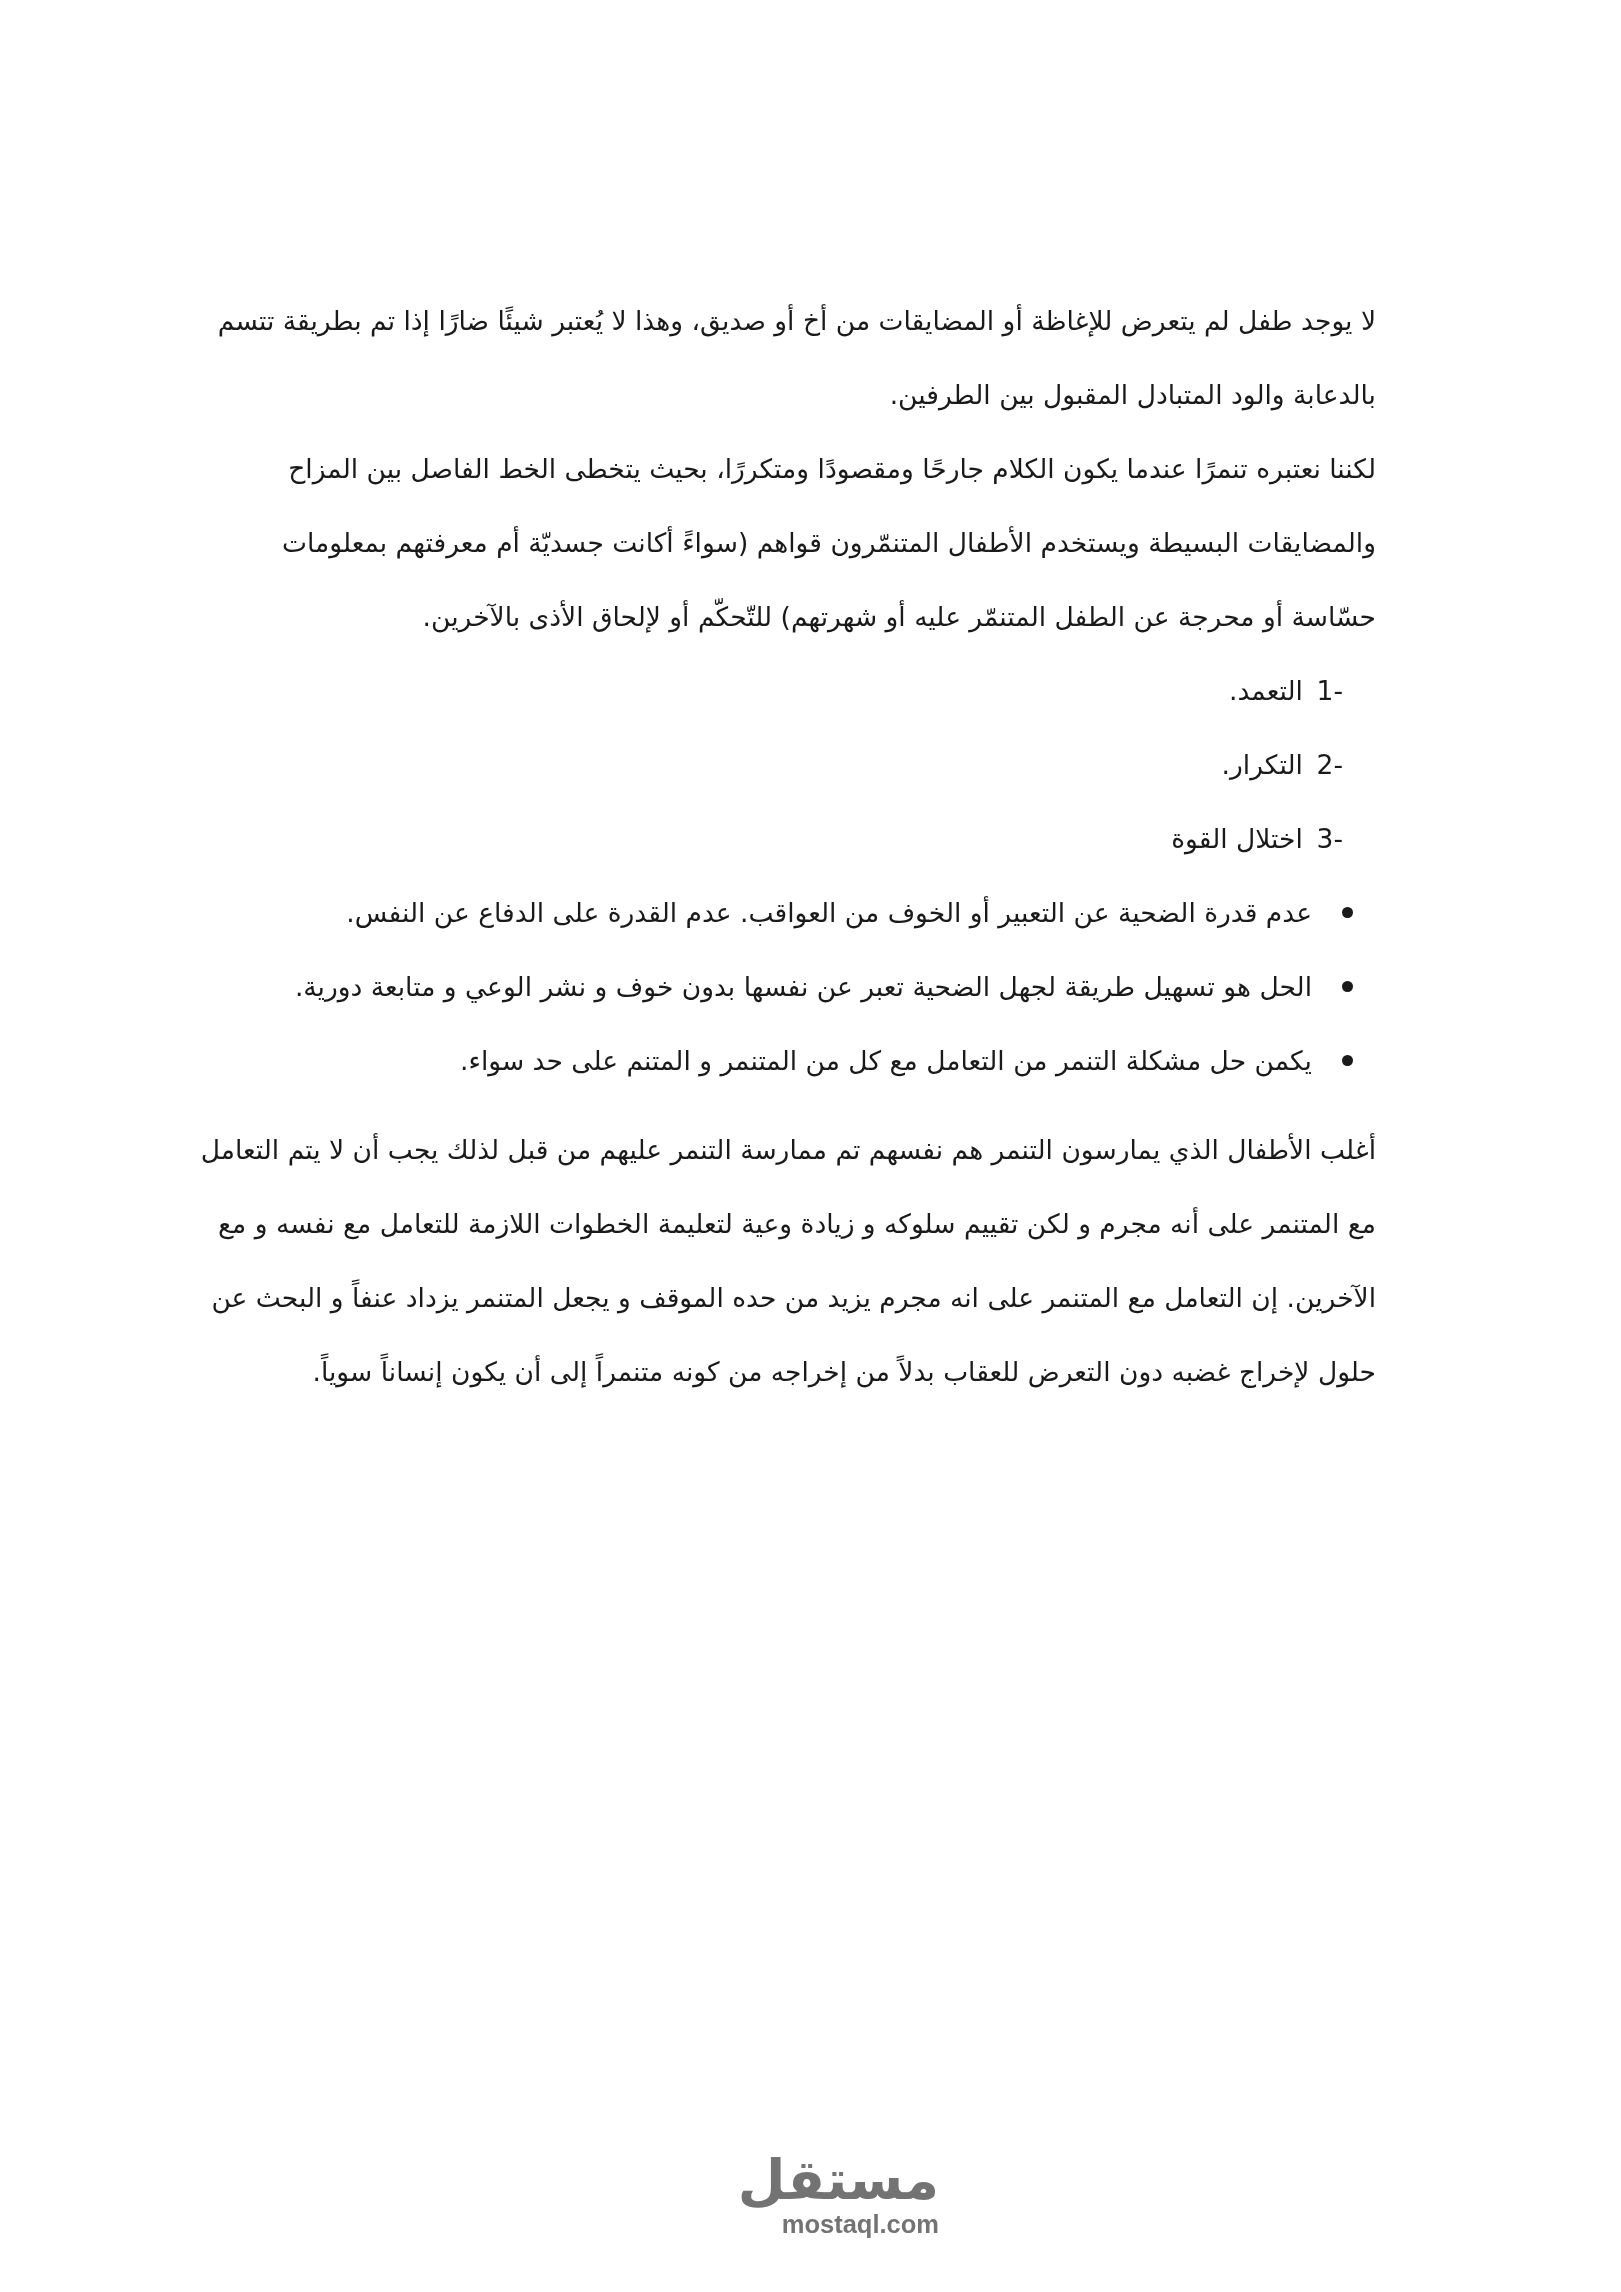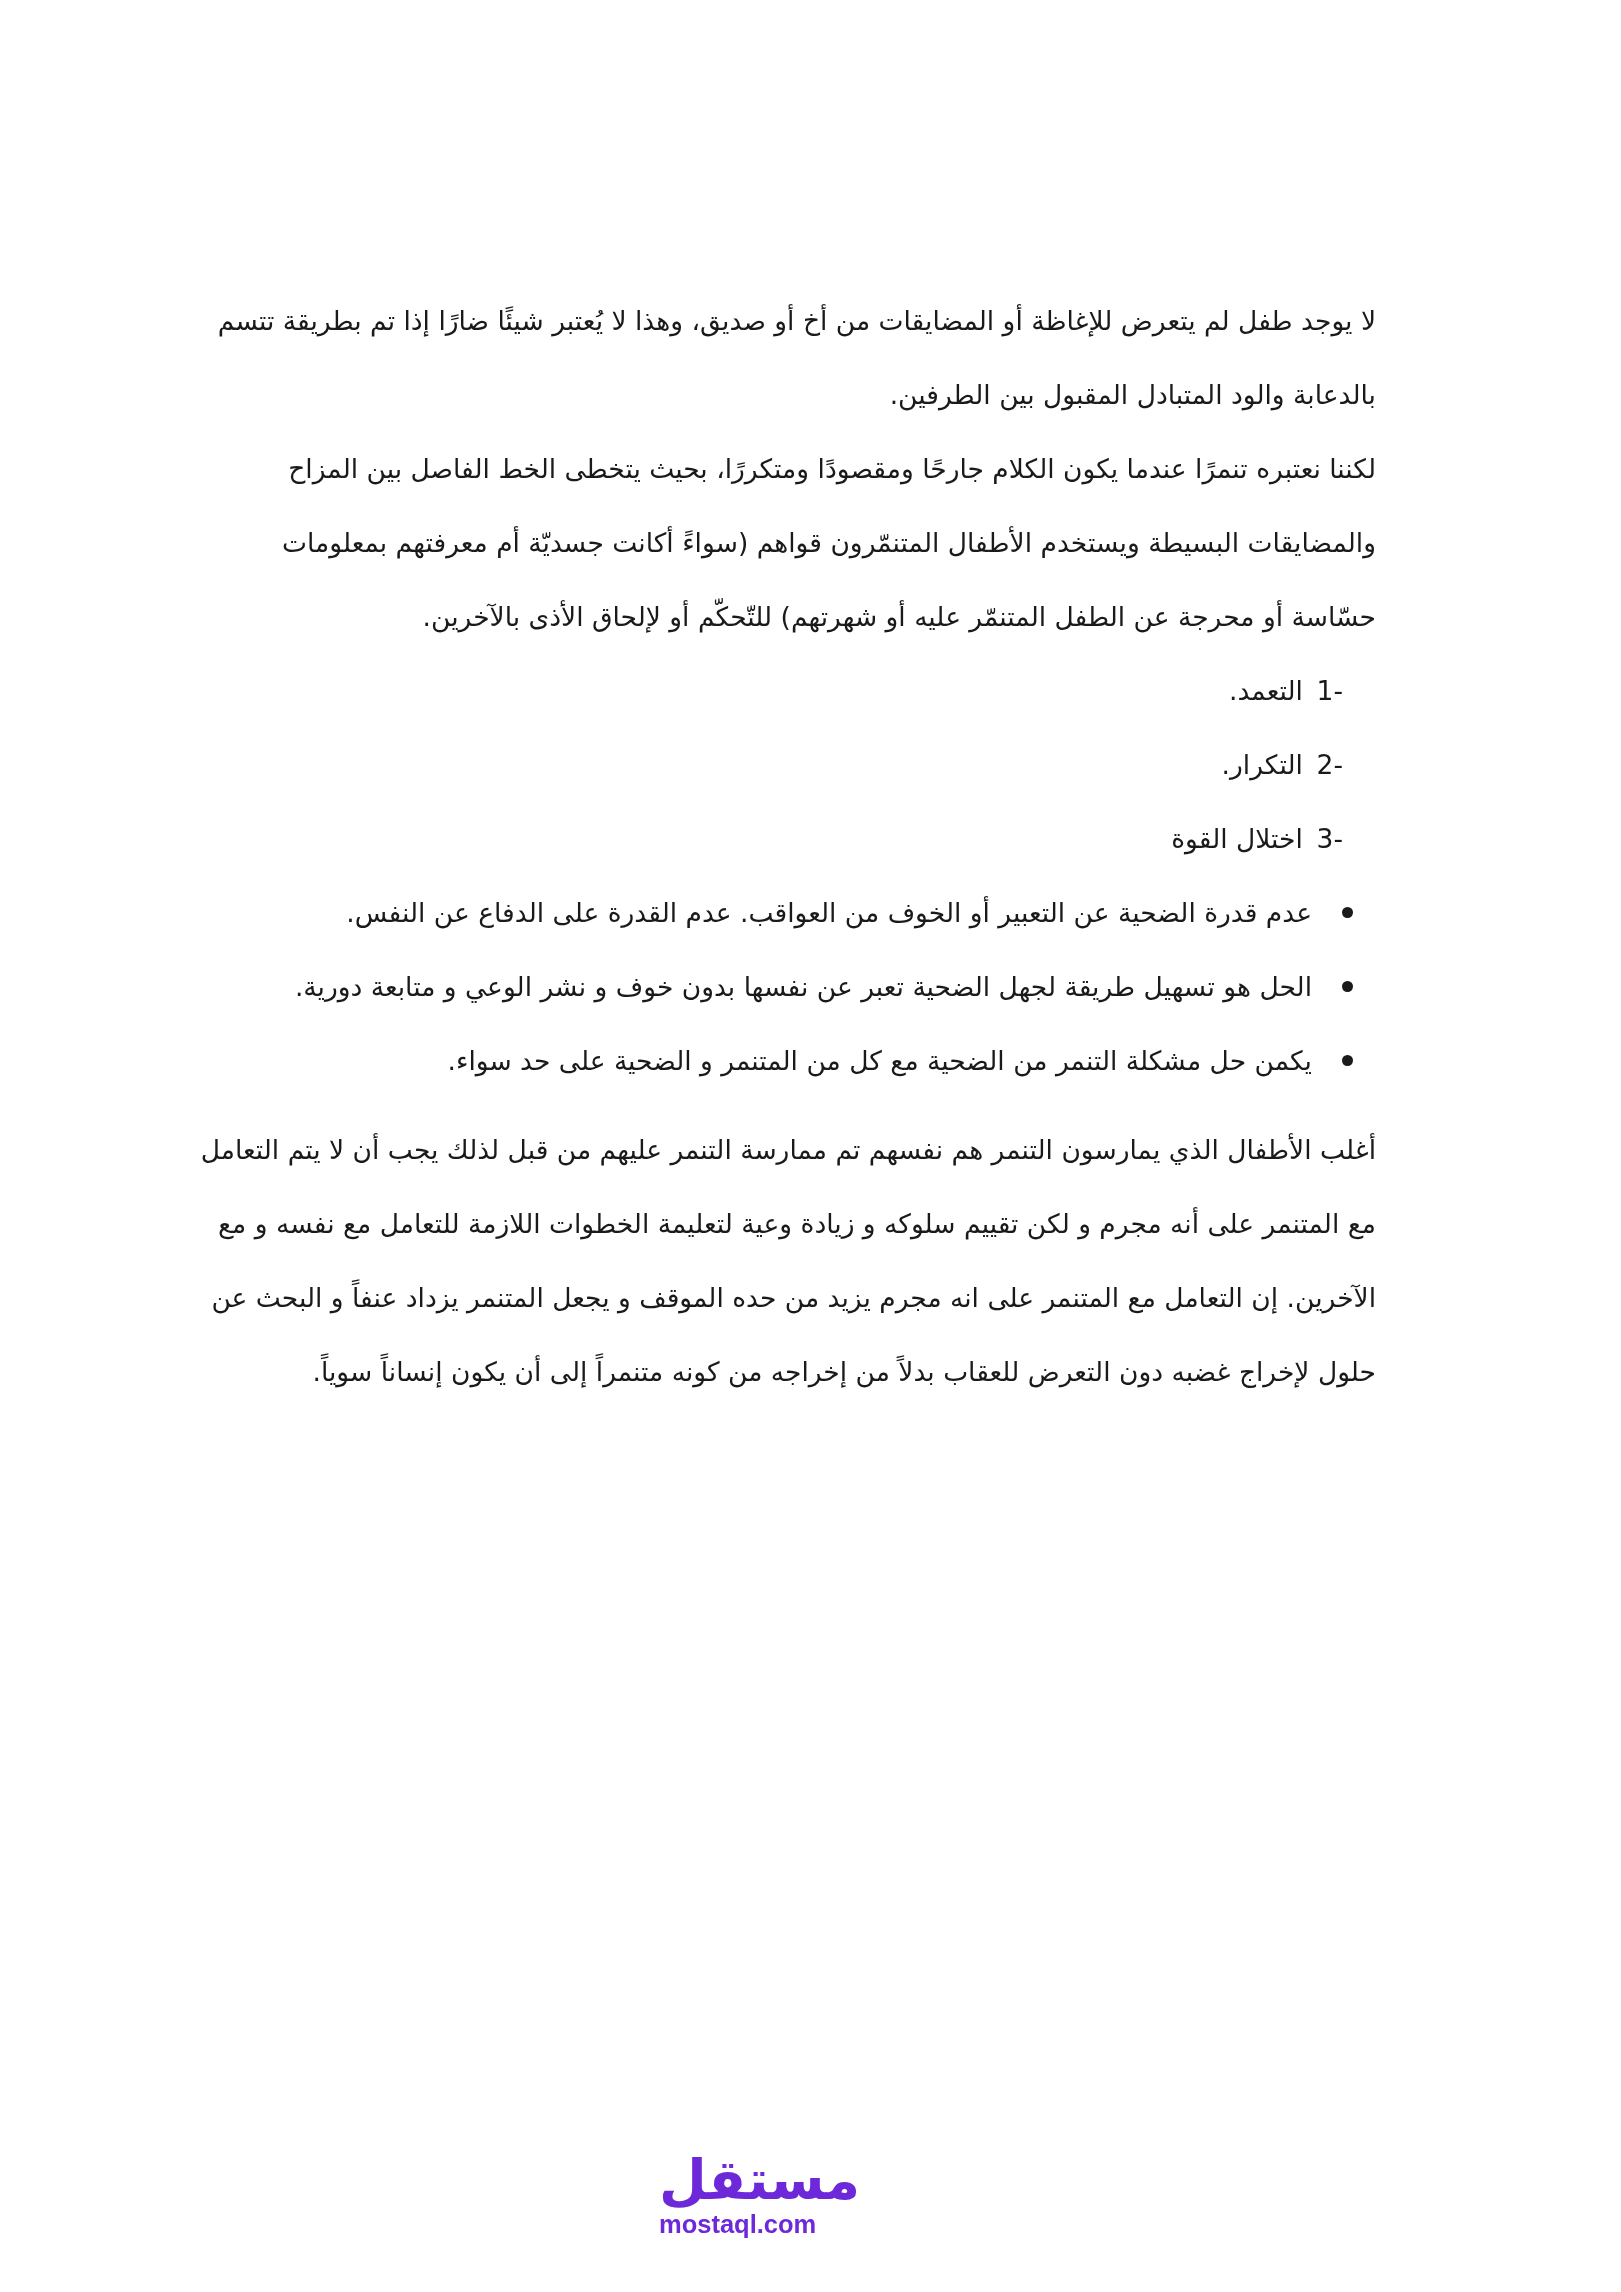--- a/index.html
+++ b/index.html
@@ -74,25 +74,25 @@
       width: 10.8px;
       height: 10.8px;
       border-radius: 50%;
       background: #1a1a1a;
     }
     .closing {
       margin-top: 14.7px;
     }
     .watermark {
       position: absolute;
-      left: 659px;
+      left: 684px;
       top: 2151px;
       width: 255px;
-      text-align: left;
-      color: #6d28d9;
+      text-align: right;
+      color: #737373;
     }
     .watermark .wm-ar {
       font-family: "DejaVu Sans", sans-serif;
       font-size: 55px;
       font-weight: bold;
       line-height: 59px;
       direction: rtl;
     }
     .watermark .wm-en {
       font-family: "Liberation Sans", sans-serif;
@@ -125,21 +125,21 @@
     <li>
       <span class="bullet-dot"></span>
       <span>عدم قدرة الضحية عن التعبير أو الخوف من العواقب. عدم القدرة على الدفاع عن النفس.</span>
     </li>
     <li>
       <span class="bullet-dot"></span>
       <span>الحل هو تسهيل طريقة لجهل الضحية تعبر عن نفسها بدون خوف و نشر الوعي و متابعة دورية.</span>
     </li>
     <li>
       <span class="bullet-dot"></span>
-      <span>يكمن حل مشكلة التنمر من الضحية مع كل من المتنمر و الضحية على حد سواء.</span>
+      <span>يكمن حل مشكلة التنمر من التعامل مع كل من المتنمر و المتنم على حد سواء.</span>
     </li>
   </ul>
 
   <p class="para closing">أغلب الأطفال الذي يمارسون التنمر هم نفسهم تم ممارسة التنمر عليهم من قبل لذلك يجب أن لا يتم التعامل مع المتنمر على أنه مجرم و لكن تقييم سلوكه و زيادة وعية لتعليمة الخطوات اللازمة للتعامل مع نفسه و مع الآخرين. إن التعامل مع المتنمر على انه مجرم يزيد من حده الموقف و يجعل المتنمر يزداد عنفاً و البحث عن حلول لإخراج غضبه دون التعرض للعقاب بدلاً من إخراجه من كونه متنمراً إلى أن يكون إنساناً سوياً.</p>
 </div>
 
 <div class="watermark">
   <div class="wm-ar">مستقل</div>
   <div class="wm-en">mostaql.com</div>
 </div>

